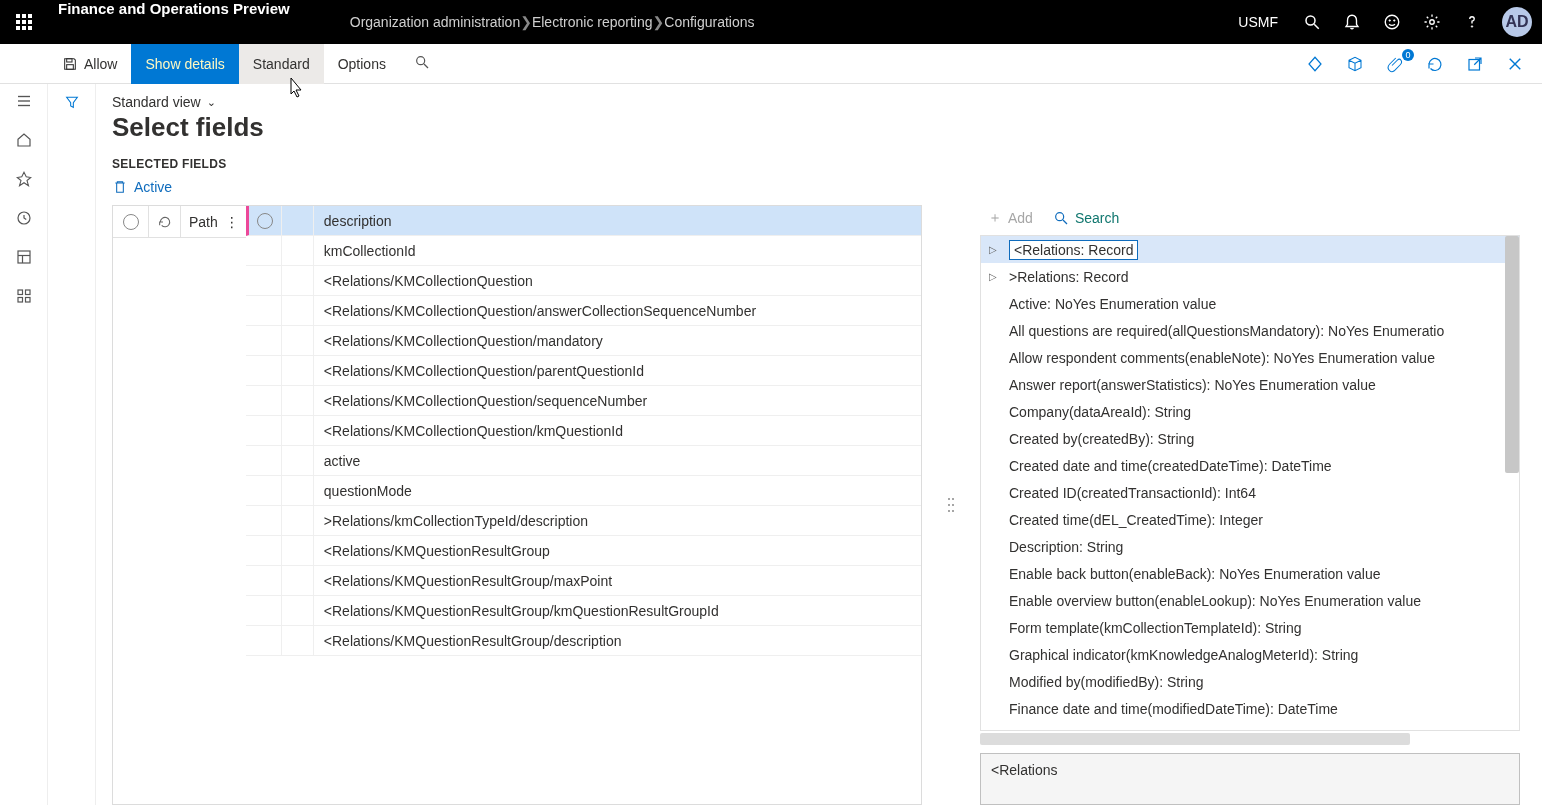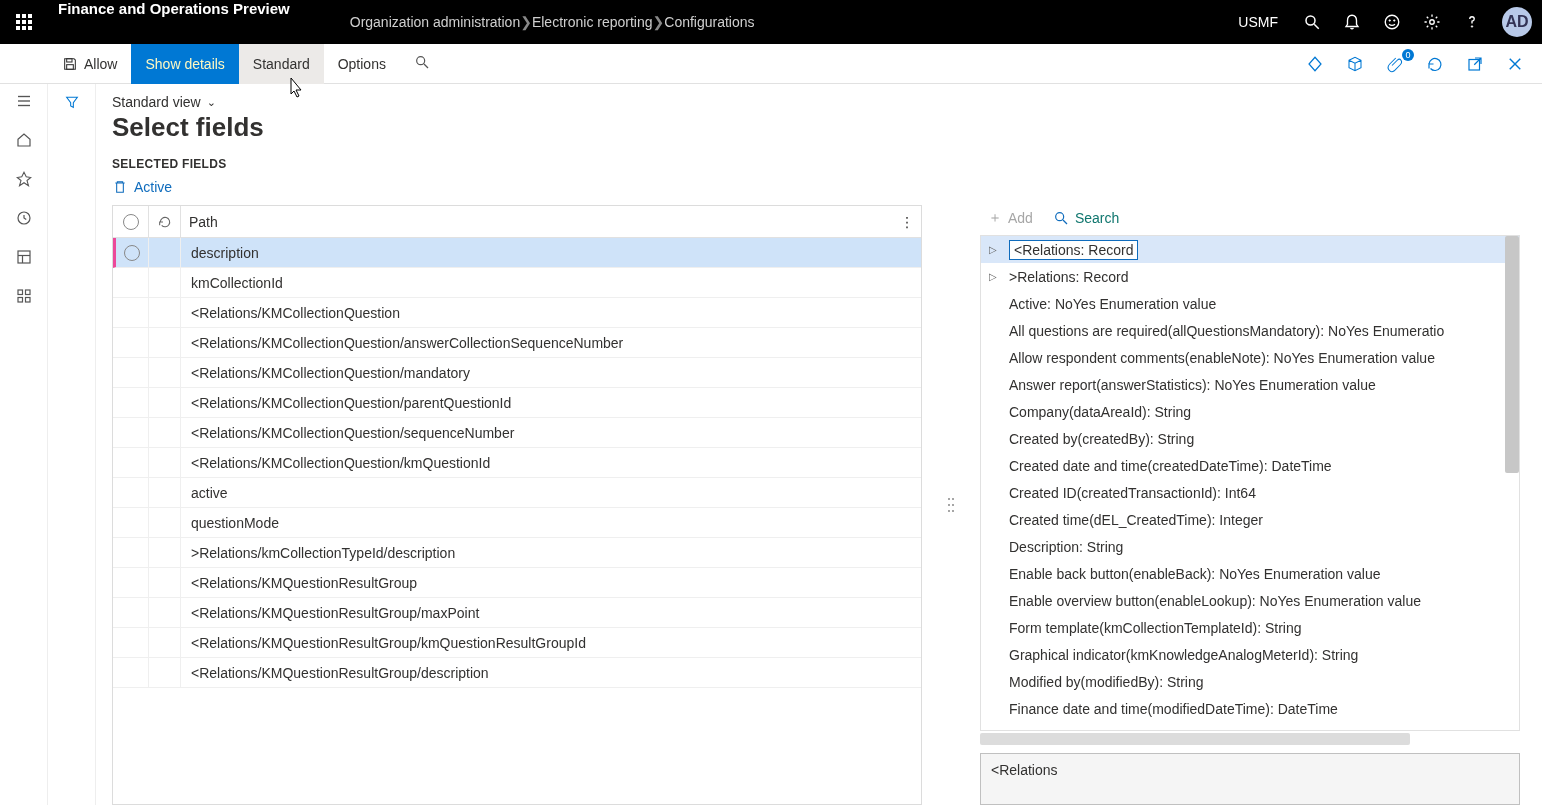--- a/index.html
+++ b/index.html
@@ -41,21 +41,21 @@
     .content { flex: 1; padding: 10px 16px 0 16px; display: flex; flex-direction: column; }
 
     .view-select { display: flex; align-items: center; gap: 6px; font-size: 14px; color: #323130; cursor: pointer; }
     .page-title { font-size: 26px; font-weight: 600; margin-top: 2px; }
     .section-label { font-weight: 700; font-size: 12px; letter-spacing: .3px; margin-top: 14px; }
     .delete-link { color: #0f6cbd; display: flex; align-items: center; gap: 6px; margin-top: 8px; cursor: pointer; }
 
     .panes { display: flex; gap: 24px; margin-top: 10px; flex: 1; min-height: 0; }
 
     
-    .table-wrap { width: 810px; border: 1px solid #dcdcdc; display: flex; flex-direction: column; }
+    .table-wrap { width: 810px; border: 1px solid #dcdcdc; display: flex; flex-direction: row; }
     .thead { display: flex; align-items: center; height: 32px; border-bottom: 1px solid #e1e1e1; background: #fff; font-weight: 400; }
     .th-check { width: 36px; display: flex; justify-content: center; border-right: 1px solid #e1e1e1; height:100%; align-items:center;}
     .th-refresh { width: 32px; display: flex; justify-content: center; border-right: 1px solid #e1e1e1; height:100%; align-items:center; cursor:pointer; }
     .th-path { flex: 1; padding-left: 8px; display:flex; align-items:center; }
     .th-more { width: 28px; display:flex; justify-content:center; align-items:center; cursor:pointer; }
     .tbody { overflow-y: auto; flex: 1; }
     .trow { display: flex; align-items: center; height: 30px; border-bottom: 1px solid #efefef; }
     .trow.selected { background: #cfe3f9; border-left: 3px solid #ec4899; }
     .trow.selected .td-check { width: 33px; }
     .td-check { width: 36px; display: flex; justify-content: center; border-right: 1px solid #efefef; height:100%; align-items:center;}

